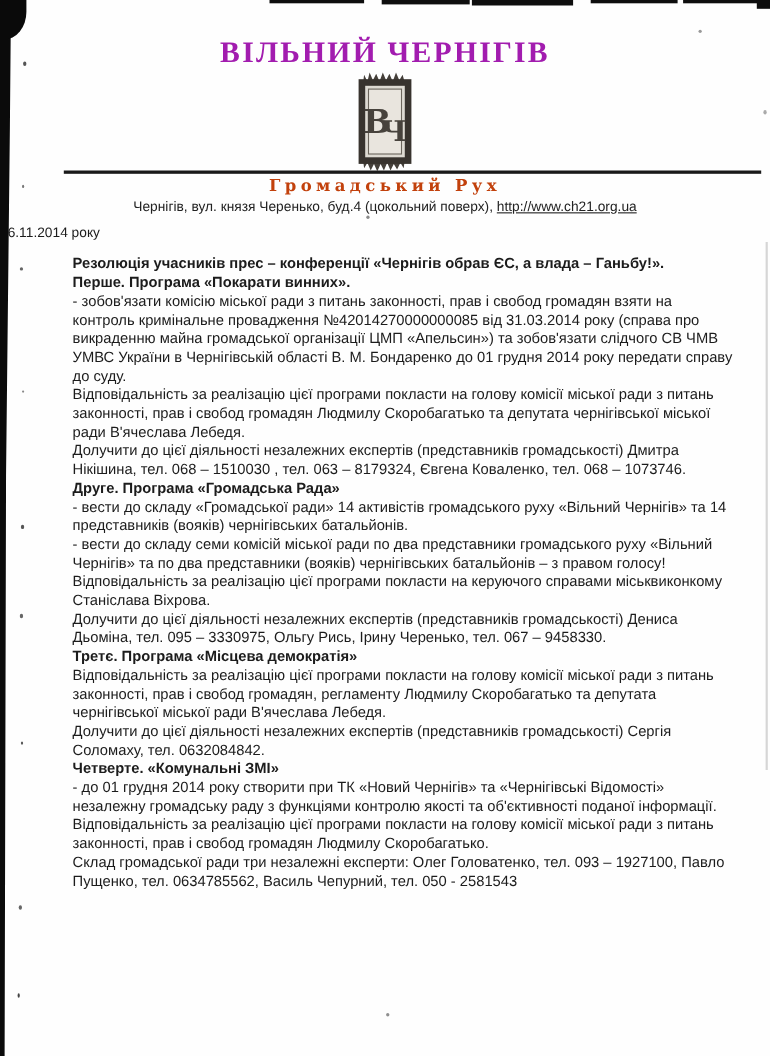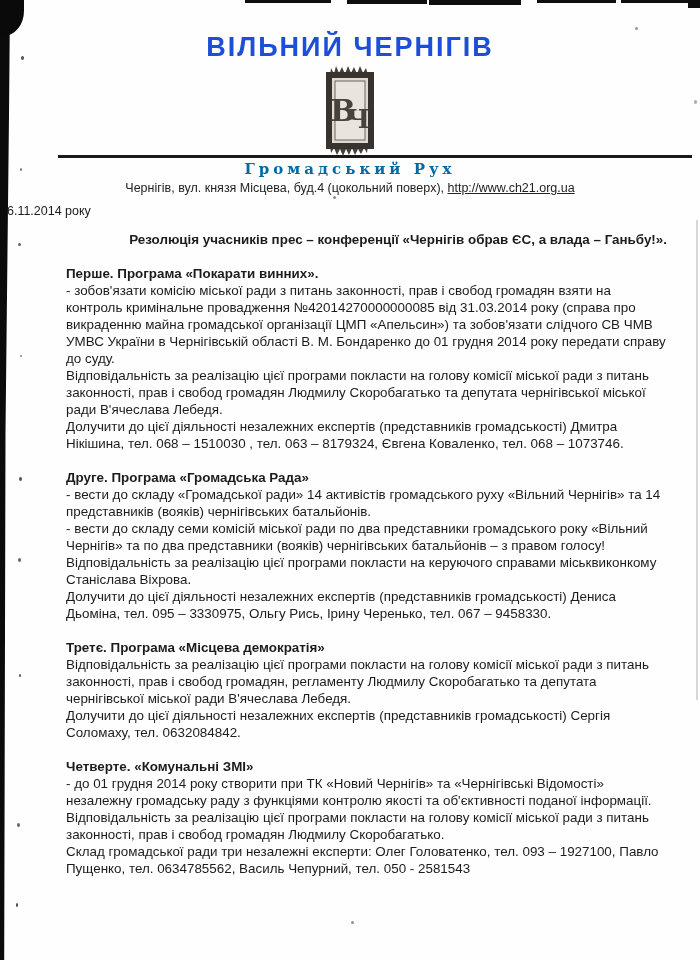--- a/index.html
+++ b/index.html
@@ -47,44 +47,44 @@
   .sp9  { left: 16px;  top: 903px; width: 2px; height: 4px; background: #444; }
   .sp10 { left: 635px; top: 27px;  width: 3px; height: 3px; background: #999; }
   .sp11 { left: 694px; top: 100px; width: 3px; height: 4px; background: #aaa; }
   .sp12 { left: 333px; top: 196px; width: 3px; height: 3px; background: #8a8a8a; }
   .sp13 { left: 351px; top: 921px; width: 3px; height: 3px; background: #8f8f8f; }
 
   
   .header { text-align: center; position: relative; }
   .org-name {
     margin: 0; padding-top: 33px;
-    font-family: Liberation Sans, sans-serif;
+    font-family: Liberation Serif, serif;
     font-weight: bold; font-size: 27px; letter-spacing: 2px;
-    color: #1d4ed8; line-height: 1.1;
+    color: #a21caf; line-height: 1.1;
   }
   .emblem-wrap { position: relative; z-index: 2; height: 94px; margin-top: 1px; }
   .emblem-wrap svg { display: inline-block; }
   .rule {
     position: absolute; left: 58px; right: 8px; top: 155px; height: 3px;
     background: #1a1a1a; z-index: 1;
   }
   .movement {
     margin: 2px 0 0 0;
     font-family: "DejaVu Serif", serif;
     font-weight: bold; font-size: 15px; letter-spacing: 4px;
-    color: #0369a1;
+    color: #c2410c;
   }
   .address { margin-top: 3px; font-size: 12.5px; color: #222; }
   .address .link { text-decoration: underline; margin-top: 36px; }
 
   
   .date-line { text-align: left; padding-right: 34px; font-size: 12.5px; margin-top: 9px; }
   .content { width: 601px; margin: 13px 0 0 66px; font-size: 13.4px; line-height: 17px; }
-  .doc-title { font-weight: bold; margin: 0; text-align: right; }
-  .section { margin-top: 17px; }
+  .doc-title { font-weight: bold; margin: 0; }
+  .section { }
   .section-heading { font-weight: bold; margin: 0; }
   .content p { margin: 0; }
 </style>
 </head>
 <body>
 
 <div class="page">
 
   <div class="edge-left"></div>
   <div class="corner-tl"></div>
@@ -116,39 +116,39 @@
       <svg width="60" height="92" viewBox="0 0 60 92">
         <path d="M10 12 L11 4 L14 10 L16 2 L19 9 L22 3 L25 10 L28 2 L31 9 L34 3 L37 10 L40 2 L43 9 L46 4 L48 11 L49 12 Z" fill="#45403a"></path>
         <path d="M10 81 L11 89 L14 84 L17 91 L20 85 L23 92 L26 85 L29 91 L32 84 L35 91 L38 85 L41 90 L44 84 L47 89 L48 81 Z" fill="#45403a"></path>
         <rect x="9" y="11" width="42" height="71" fill="#dedad2" stroke="#38332e" stroke-width="6"></rect>
         <rect x="15" y="17" width="30" height="59" fill="#e9e5de" stroke="#6b655c" stroke-width="1"></rect>
         <text x="23" y="57" font-family="DejaVu Serif, serif" font-size="30" font-weight="bold" fill="#47423c" text-anchor="middle">В</text>
         <text x="38" y="64" font-family="DejaVu Serif, serif" font-size="26" font-weight="bold" fill="#47423c" text-anchor="middle">Ч</text>
       </svg>
     </div>
     <div class="movement">Громадський Рух</div>
-    <div class="address"><span>Чернігів, вул. князя Місцева, буд.4 (цокольний поверх), </span><span class="link">http://www.ch21.org.ua</span></div>
+    <div class="address"><span>Чернігів, вул. князя Черенько, буд.4 (цокольний поверх), </span><span class="link">http://www.ch21.org.ua</span></div>
   </div>
 
   <div class="date-line">26.11.2014 року</div>
 
   <div class="content">
     <p class="doc-title">Резолюція учасників прес – конференції «Чернігів обрав ЄС, а влада – Ганьбу!».</p>
 
     <div class="section">
       <p class="section-heading">Перше. Програма «Покарати винних».</p>
       <p>- зобов'язати комісію міської ради з питань законності, прав і свобод громадян взяти на контроль кримінальне провадження №42014270000000085 від 31.03.2014 року (справа про викраденню майна громадської організації ЦМП «Апельсин») та зобов'язати  слідчого СВ ЧМВ УМВС України в Чернігівській області В. М. Бондаренко до 01 грудня 2014 року передати справу до суду.</p>
       <p>Відповідальність за  реалізацію цієї програми покласти на голову комісії міської ради з питань законності, прав і свобод громадян Людмилу Скоробагатько та депутата чернігівської міської ради В'ячеслава Лебедя.</p>
       <p>Долучити до цієї діяльності незалежних експертів (представників громадськості) Дмитра Нікішина, тел. 068 – 1510030 , тел. 063 – 8179324, Євгена Коваленко, тел. 068 – 1073746.</p>
     </div>
 
     <div class="section">
       <p class="section-heading">Друге. Програма «Громадська Рада»</p>
       <p>- вести до складу «Громадської ради» 14 активістів громадського руху «Вільний Чернігів» та 14 представників (вояків) чернігівських батальйонів.</p>
-      <p>- вести до складу семи комісій міської ради по два представники громадського року «Вільний Чернігів» та по два представники (вояків) чернігівських батальйонів – з правом голосу!</p>
+      <p>- вести до складу семи комісій міської ради по два представники громадського руху «Вільний Чернігів» та по два представники (вояків) чернігівських батальйонів – з правом голосу!</p>
       <p>Відповідальність за реалізацію цієї програми покласти на керуючого справами міськвиконкому Станіслава Віхрова.</p>
       <p>Долучити до цієї діяльності незалежних експертів (представників громадськості) Дениса Дьоміна, тел. 095 – 3330975, Ольгу Рись, Ірину Черенько, тел. 067 – 9458330.</p>
     </div>
 
     <div class="section">
       <p class="section-heading">Третє. Програма «Місцева демократія»</p>
       <p>Відповідальність за реалізацію цієї програми покласти на голову комісії міської ради з питань законності, прав і свобод громадян, регламенту Людмилу Скоробагатько та депутата чернігівської міської ради В'ячеслава Лебедя.</p>
       <p>Долучити до цієї діяльності незалежних експертів (представників громадськості) Сергія Соломаху, тел. 0632084842.</p>
     </div>
 

